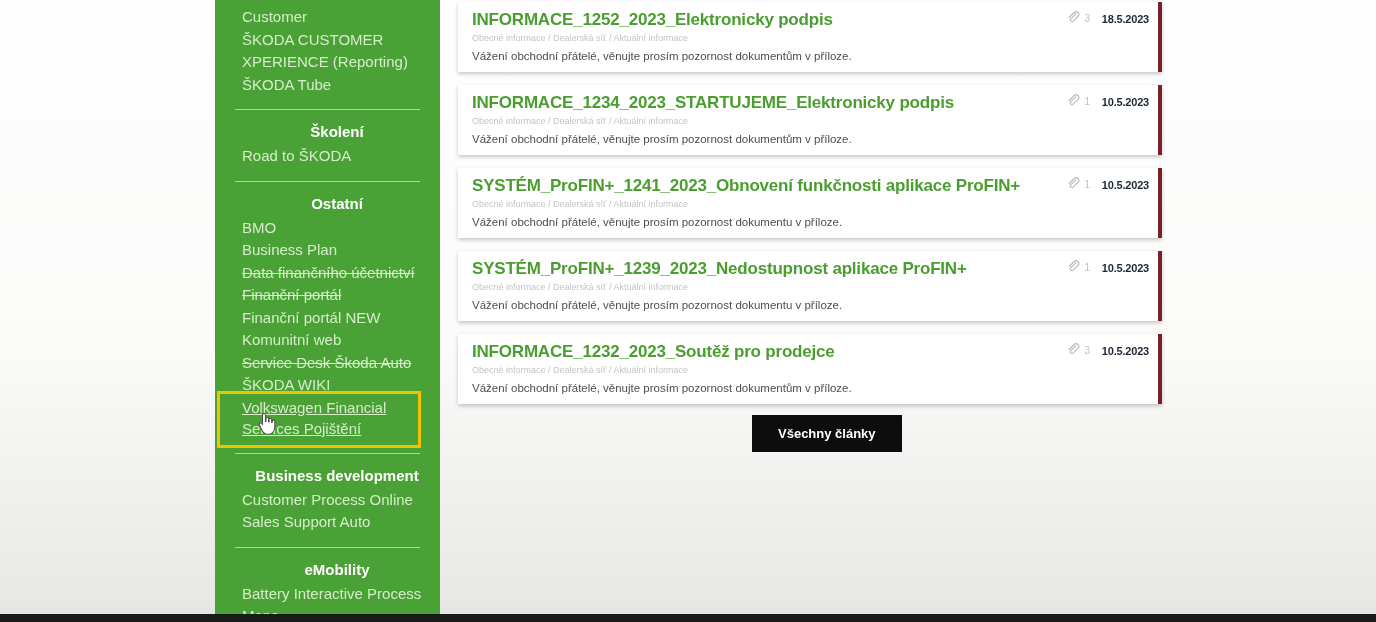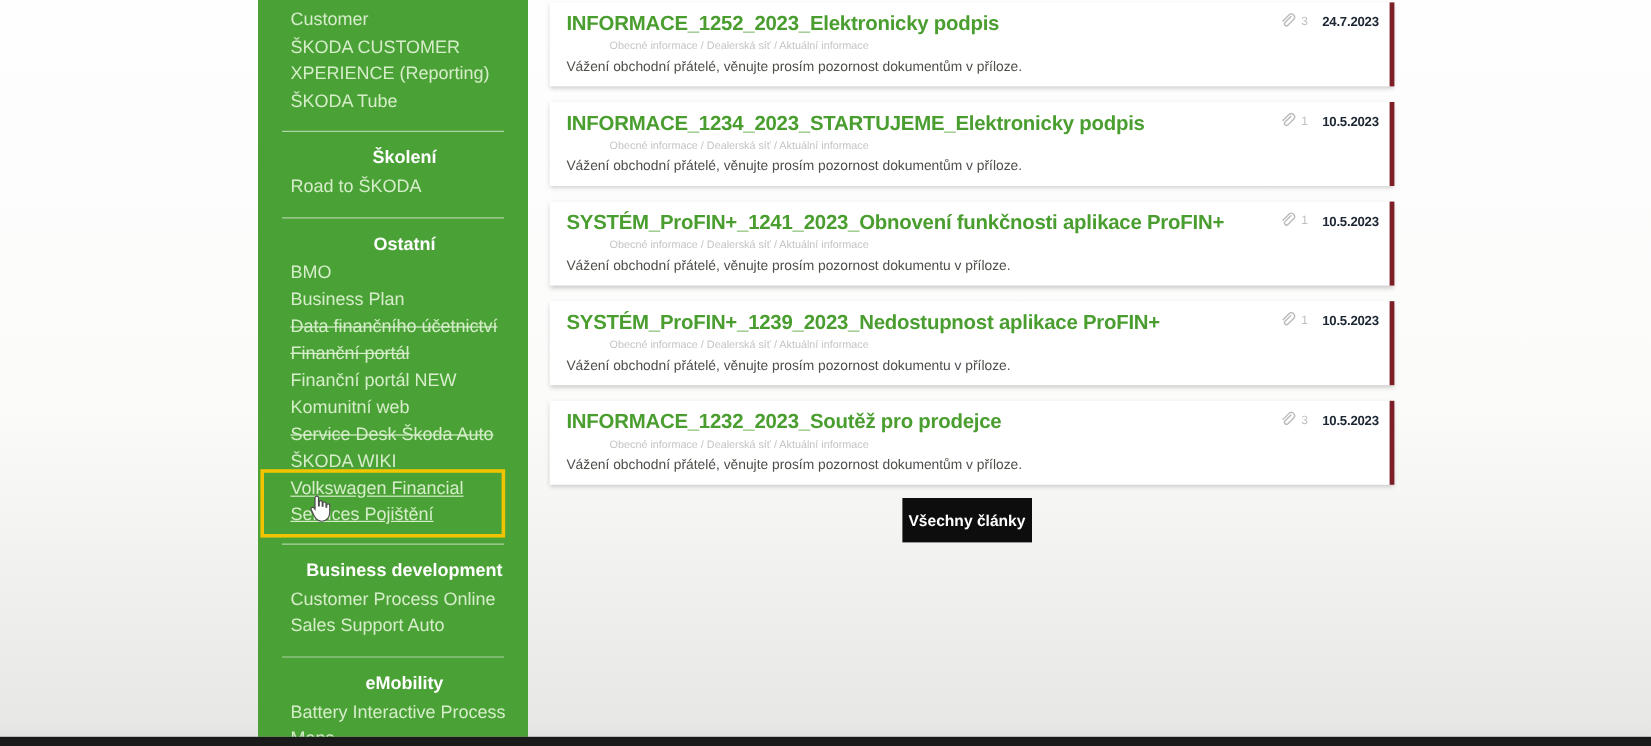--- a/index.html
+++ b/index.html
@@ -43,38 +43,38 @@
   .cards { position:absolute; left:458px; top:2px; width:704px; }
   .card {
     position:relative; background:#ffffff; margin-bottom:13px;
     padding:8px 75px 10px 14px; min-height:65px;
     box-shadow:0 2px 4px rgba(0,0,0,0.22); cursor:pointer;
   }
   .card-title {
     color:#4a9e2f; font-weight:bold; font-size:17px; letter-spacing:-0.2px;
     line-height:20px; white-space:nowrap;
   }
-  .card-meta { color:#c4c4c4; font-size:9px; margin-top:3px;margin-left:36px; }
+  .card-meta { color:#c4c4c4; font-size:9px; margin-top:3px; }
   .card-excerpt { color:#4e4e49; font-size:11.5px; margin-top:7px; }
   .card-stripe {
     position:absolute; right:0; top:0; bottom:0; width:4px; background:#7d1f27;
   }
   .attach { position:absolute; top:9px; right:72px; display:flex; align-items:center; gap:4px; }
   .attach svg { width:14px; height:14px; }
   .attach-count { color:#c0c0c0; font-size:10px; }
   .card-date {
     position:absolute; top:11px; right:13px;
     color:#1c2733; font-weight:bold; font-size:11px; letter-spacing:-0.2px;
   }
 
   
   .all-articles-btn {
     position:absolute; left:752px; top:415px; background:#0d0d0d; color:#ffffff;
     font-family:"Liberation Sans", sans-serif;
-    font-weight:bold; font-size:13px; padding:11px 5px; border:none; cursor:pointer;
+    font-weight:bold; font-size:13px; padding:11px 26px; border:none; cursor:pointer;
   }
 
   
   .bottom-bar { position:absolute; left:0; right:0; bottom:0; height:8px; background:#1a1a1a; }
 </style>
 </head>
 <body>
 
 <nav class="sidebar" id="sidebar">
     <div class="side-item"><span>Customer</span></div>
@@ -111,21 +111,21 @@
     <article class="card">
       <h2 class="card-title">INFORMACE_1252_2023_Elektronicky podpis</h2>
       <div class="card-meta">Obecné informace / Dealerská síť / Aktuální informace</div>
       <div class="card-excerpt">Vážení obchodní přátelé, věnujte prosím pozornost dokumentům v příloze.</div>
       <div class="attach">
         <svg viewBox="0 0 16 16">
           <path d="M11.2 3.2 5.6 8.8a1.9 1.9 0 0 0 2.7 2.7l5.4-5.4a3.1 3.1 0 0 0-4.4-4.4L3.6 7.4" fill="none" stroke="#b9b9b9" stroke-width="1.3" stroke-linecap="round"></path>
         </svg>
         <span class="attach-count">3</span>
       </div>
-      <span class="card-date">24.7.2023</span>
+      <span class="card-date">18.5.2023</span>
       <div class="card-stripe"></div>
     </article>
     <article class="card">
       <h2 class="card-title">INFORMACE_1234_2023_STARTUJEME_Elektronicky podpis</h2>
       <div class="card-meta">Obecné informace / Dealerská síť / Aktuální informace</div>
       <div class="card-excerpt">Vážení obchodní přátelé, věnujte prosím pozornost dokumentům v příloze.</div>
       <div class="attach">
         <svg viewBox="0 0 16 16">
           <path d="M11.2 3.2 5.6 8.8a1.9 1.9 0 0 0 2.7 2.7l5.4-5.4a3.1 3.1 0 0 0-4.4-4.4L3.6 7.4" fill="none" stroke="#b9b9b9" stroke-width="1.3" stroke-linecap="round"></path>
         </svg>

